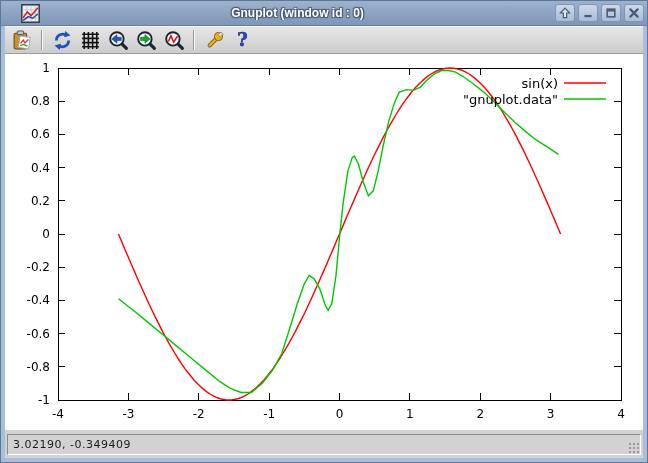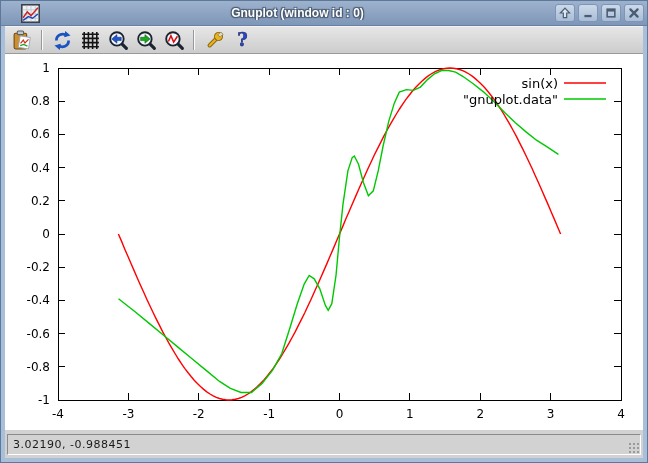--- a/index.html
+++ b/index.html
@@ -229,18 +229,18 @@
         <polyline points="113.5,244.7 130.4,258.0 144.5,269.6 158.6,281.3 172.6,292.9 186.7,304.5 200.8,316.1 214.9,327.7 225.4,334.4 236.0,338.5 246.5,338.5 257.1,329.4 267.6,316.1 276.8,299.5 285.2,273.0 292.3,249.7 299.3,229.8 304.2,221.5 309.2,224.8 314.8,234.8 320.4,251.4 323.2,256.4 326.8,249.7 331.0,221.5 334.5,183.3 338.0,150.1 342.9,116.9 347.2,103.6 349.3,102.0 353.5,110.3 358.4,128.5 363.4,141.8 368.3,136.8 373.2,116.9 378.1,92.0 383.8,67.1 389.4,48.9 394.3,38.1 401.4,35.6 408.4,36.4 415.4,33.1 422.5,25.6 429.5,19.8 436.5,16.5 443.6,16.5 450.6,18.1 457.7,22.3 468.2,29.8 478.8,38.1 489.3,48.0 499.9,58.8 510.4,68.8 521.0,77.9 531.5,86.2 542.1,92.9 553.4,100.3" fill="none" stroke="#00c800" stroke-width="1.4"></polyline>
         <text x="553" y="33.5" text-anchor="end" fill="#000" style="font:13px &quot;DejaVu Sans&quot;, sans-serif">sin(x)</text>
         <line x1="559" y1="29" x2="601" y2="29" stroke="#ff0000" stroke-width="1.4"></line>
         <text x="553" y="49.5" text-anchor="end" fill="#000" style="font:13px &quot;DejaVu Sans&quot;, sans-serif">"gnuplot.data"</text>
         <line x1="559" y1="45" x2="601" y2="45" stroke="#00c800" stroke-width="1.4"></line>
       </svg>
   </div>
 
   <div class="statusbar">
     <div class="status-field">
-      <span>3.02190, -0.988451</span>
+      <span>3.02190, -0.349409</span>
       <span class="resize-grip"></span>
     </div>
   </div>
 
 </div>
 
 </body></html>

